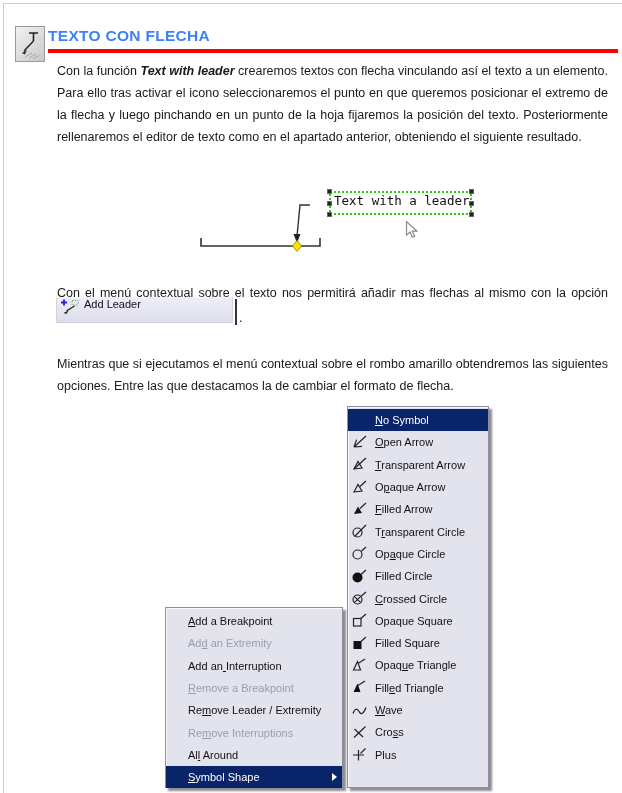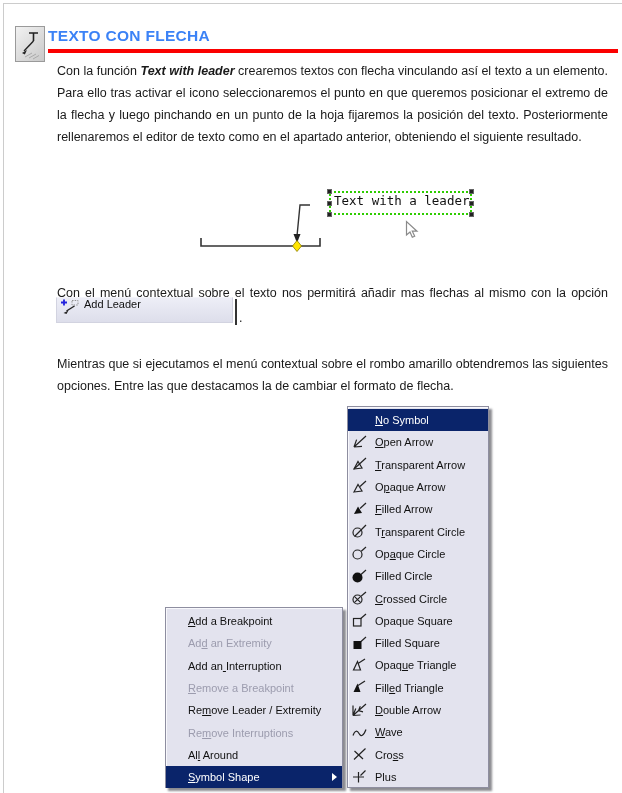--- a/index.html
+++ b/index.html
@@ -282,28 +282,20 @@
         <svg width="17" height="17" viewBox="0 0 17 17">
           <path d="M14 2 L7 6.5" stroke="#222" stroke-width="1.2" fill="none"></path>
           <path d="M2.5 13 L9.5 13 L6.5 4.5 Z" fill="#111"></path>
         </svg>
       </span>
       <span class="mi-label">Fill<span class="mn">e</span>d Triangle</span>
     </div>
     <div class="menu-item">
       <span class="mi-icon">
         <svg width="17" height="17" viewBox="0 0 17 17">
-          <path d="M2 3.5 L2 13.5 M15 2 L2 13.5 M2 13.5 L9.5 13 M2 13.5 L4.8 6.5 M7.5 8.7 L12 9.8 M7.5 8.7 L9.3 4.3" stroke="#222" stroke-width="1.2" fill="none"></path>
-        </svg>
-      </span>
-      <span class="mi-label"><span class="mn">D</span>ouble Arrow</span>
-    </div>
-    <div class="menu-item">
-      <span class="mi-icon">
-        <svg width="17" height="17" viewBox="0 0 17 17">
           <path d="M2 11.5 C4 6 6.2 6.2 8.2 9.8 C10 13 12.5 12 15 5.5" stroke="#222" stroke-width="1.2" fill="none"></path>
         </svg>
       </span>
       <span class="mi-label"><span class="mn">W</span>ave</span>
     </div>
     <div class="menu-item">
       <span class="mi-icon">
         <svg width="17" height="17" viewBox="0 0 17 17">
           <path d="M14.5 2.5 L3 13.5 M3.5 5 L12 13" stroke="#222" stroke-width="1.2" fill="none"></path>
         </svg>

